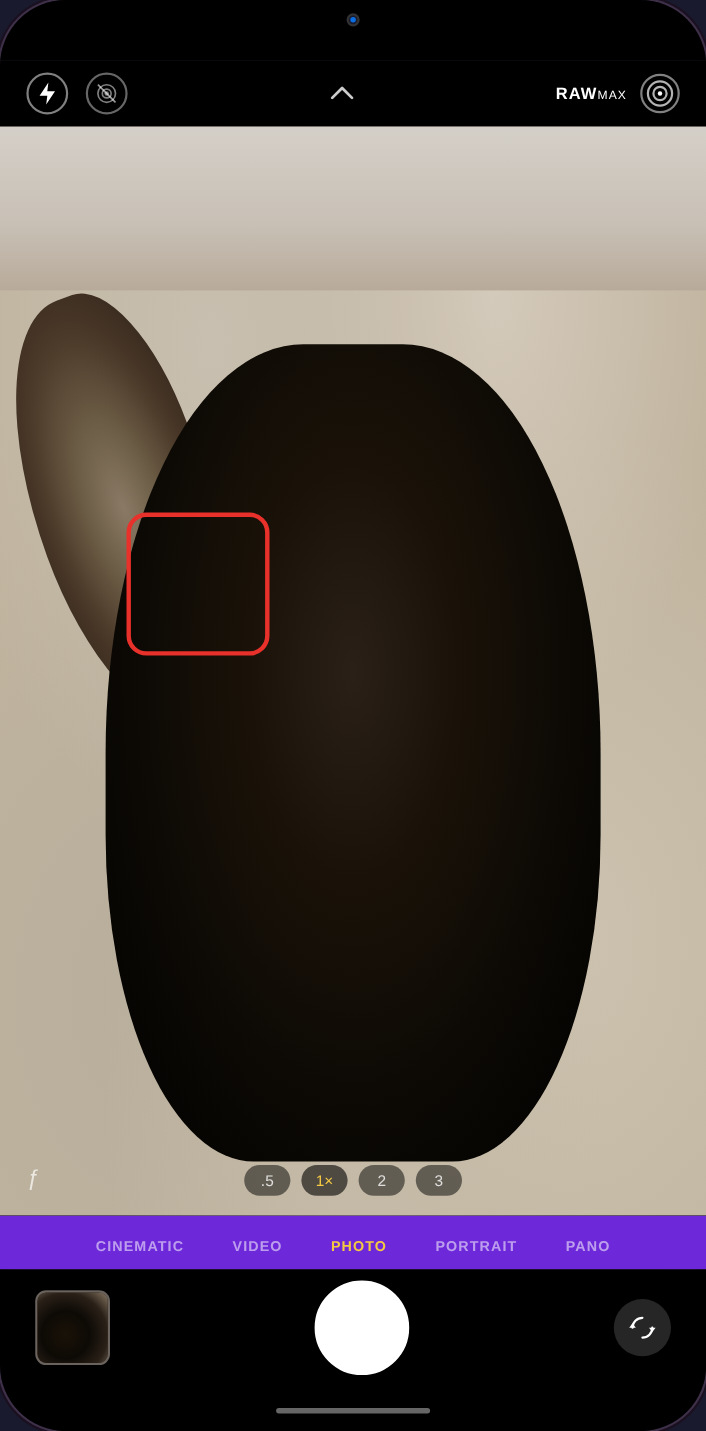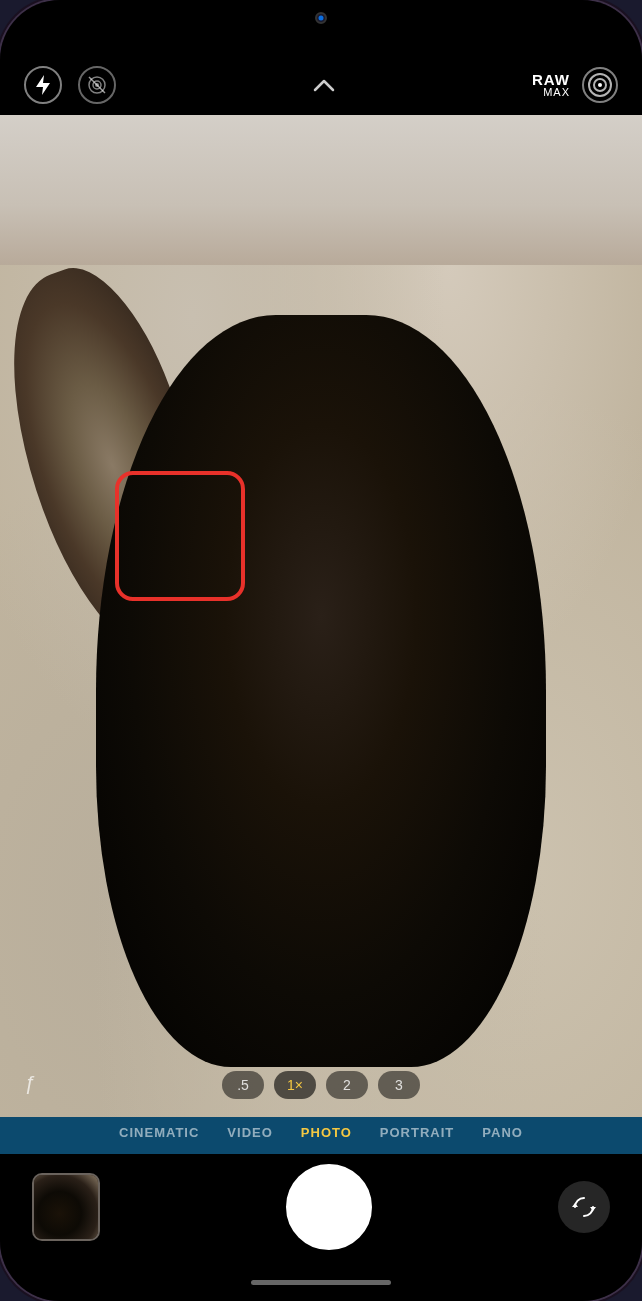--- a/index.html
+++ b/index.html
@@ -112,21 +112,21 @@
     }
 
     .top-right-controls {
       display: flex;
       align-items: center;
       gap: 12px;
     }
 
     .raw-max-badge {
       display: flex;
-      flex-direction: column;
+      flex-direction: row;
       align-items: flex-end;
       line-height: 1;
     }
 
     .raw-text {
       color: white;
       font-size: 15px;
       font-weight: 700;
       letter-spacing: 1px;
     }
@@ -285,26 +285,26 @@
       left: 24px;
       color: rgba(255,255,255,0.7);
       font-size: 20px;
       font-style: italic;
       font-weight: 300;
     }
 
     
     .camera-modes {
       width: 100%;
-      background: #0c4a6e;
-      padding: 4px 0 10px;
-      display: flex;
-      align-items: center;
-      justify-content: center;
-      gap: 0;
+      background: #6d28d9;
+      padding: 16px 0 10px;
+      display: flex;
+      align-items: center;
+      justify-content: center;
+      gap: 16px;
     }
 
     .mode-item {
       padding: 4px 14px;
       color: rgba(255,255,255,0.55);
       font-size: 13px;
       font-weight: 600;
       letter-spacing: 1px;
       text-transform: uppercase;
     }

